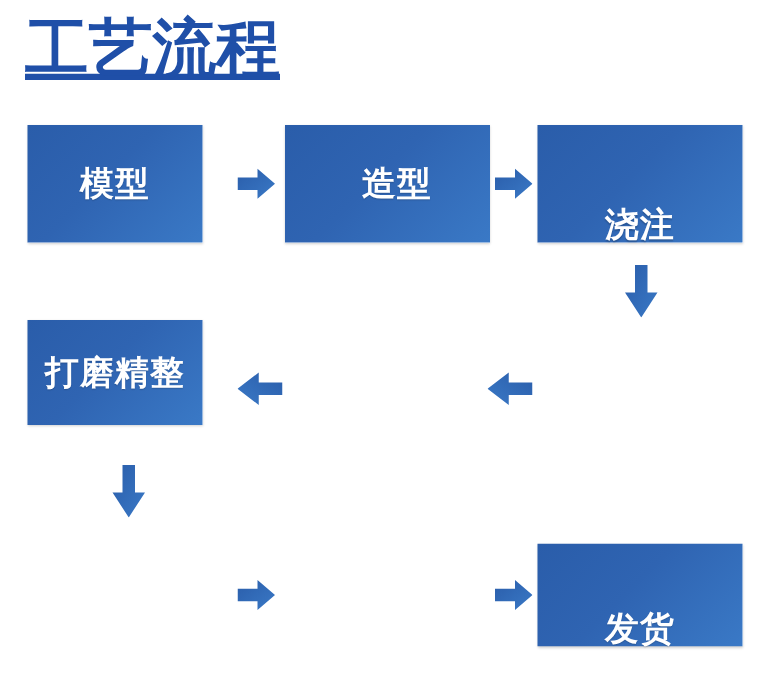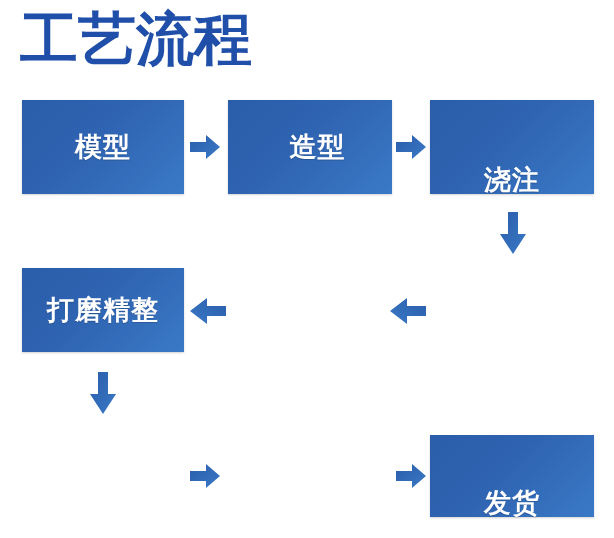--- a/index.html
+++ b/index.html
@@ -8,52 +8,53 @@
     background:#ffffff;
     font-family:"Liberation Sans","DejaVu Sans",sans-serif;
     overflow:hidden;
     position:relative;
   }
   #canvas{position:relative;width:614px;height:538px;}
 
   .title{
     position:absolute;
     left:20px; top:8px;
-    font-size:58px;
+    font-size:51px;
     font-weight:bold;
     color:#1F4FA8;
     letter-spacing:0px;
     line-height:62px;
     white-space:nowrap;
+    text-decoration:underline;
   }
 
   .node{
     position:absolute;
     display:flex;
     align-items:center;
     justify-content:center;
     background:linear-gradient(135deg,#2a5daa 0%,#2f64b2 45%,#3a79c6 100%);
     color:#ffffff;
     font-size:27px;
     font-weight:bold;
     letter-spacing:1px;
     box-sizing:border-box;
     text-shadow:0 1px 1px rgba(0,0,0,0.18);
     box-shadow:0 1px 2px rgba(0,0,0,0.18);
   }
   .node span{display:block;line-height:1;}
 
   
-  .col-l{left:22px;width:162px;}
+  .col-l{left:22px;width:140px;}
   .col-m{left:228px;width:164px;padding-left:15px;}
   .col-r{left:430px;width:164px;align-items:flex-end;}
 
   
   .row-1{top:100px;height:94px;}
-  .row-2{top:268px;height:84px;}
+  .row-2{top:256px;height:84px;}
   .row-3{top:435px;height:82px;}
 
   
   .arrow{position:absolute;}
   .arrow svg{display:block;}
 
   .ar-h1{left:190px;top:133px;width:30px;height:28px;}
   .ar-h2{left:396px;top:133px;width:30px;height:28px;}
   .ar-h3{left:190px;top:462px;width:30px;height:28px;}
   .ar-h4{left:396px;top:462px;width:30px;height:28px;}

